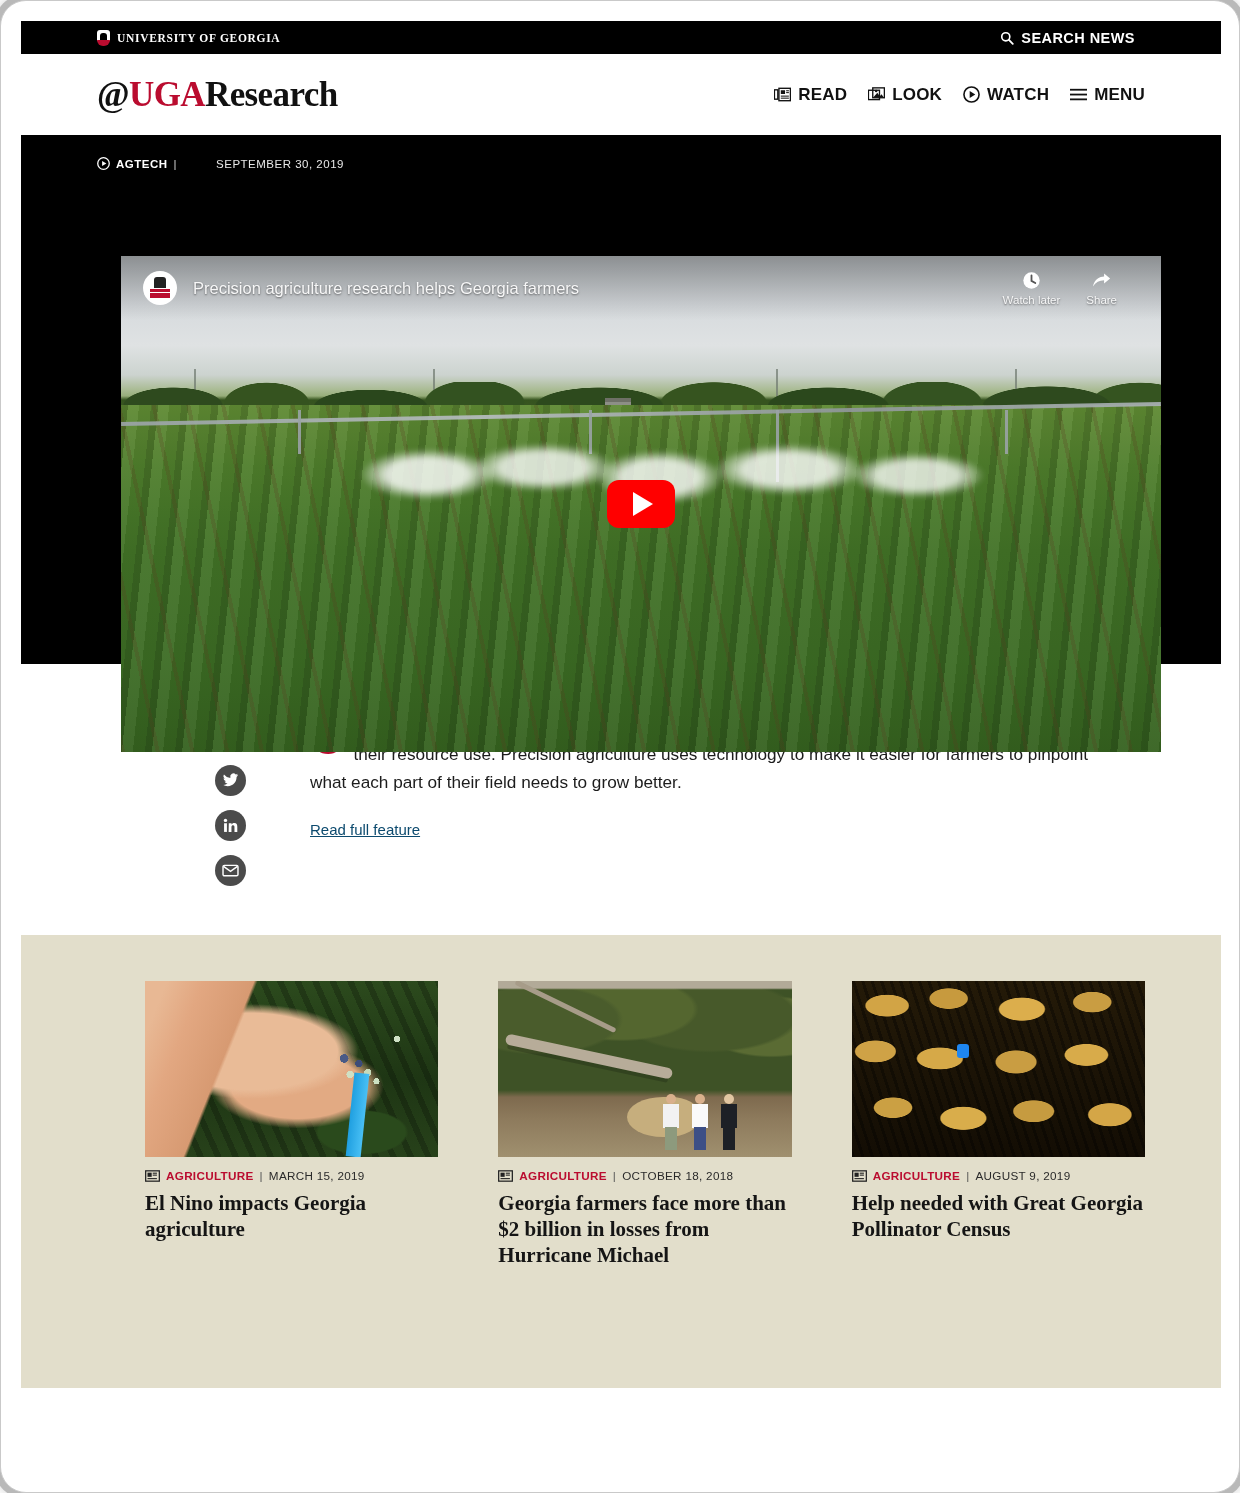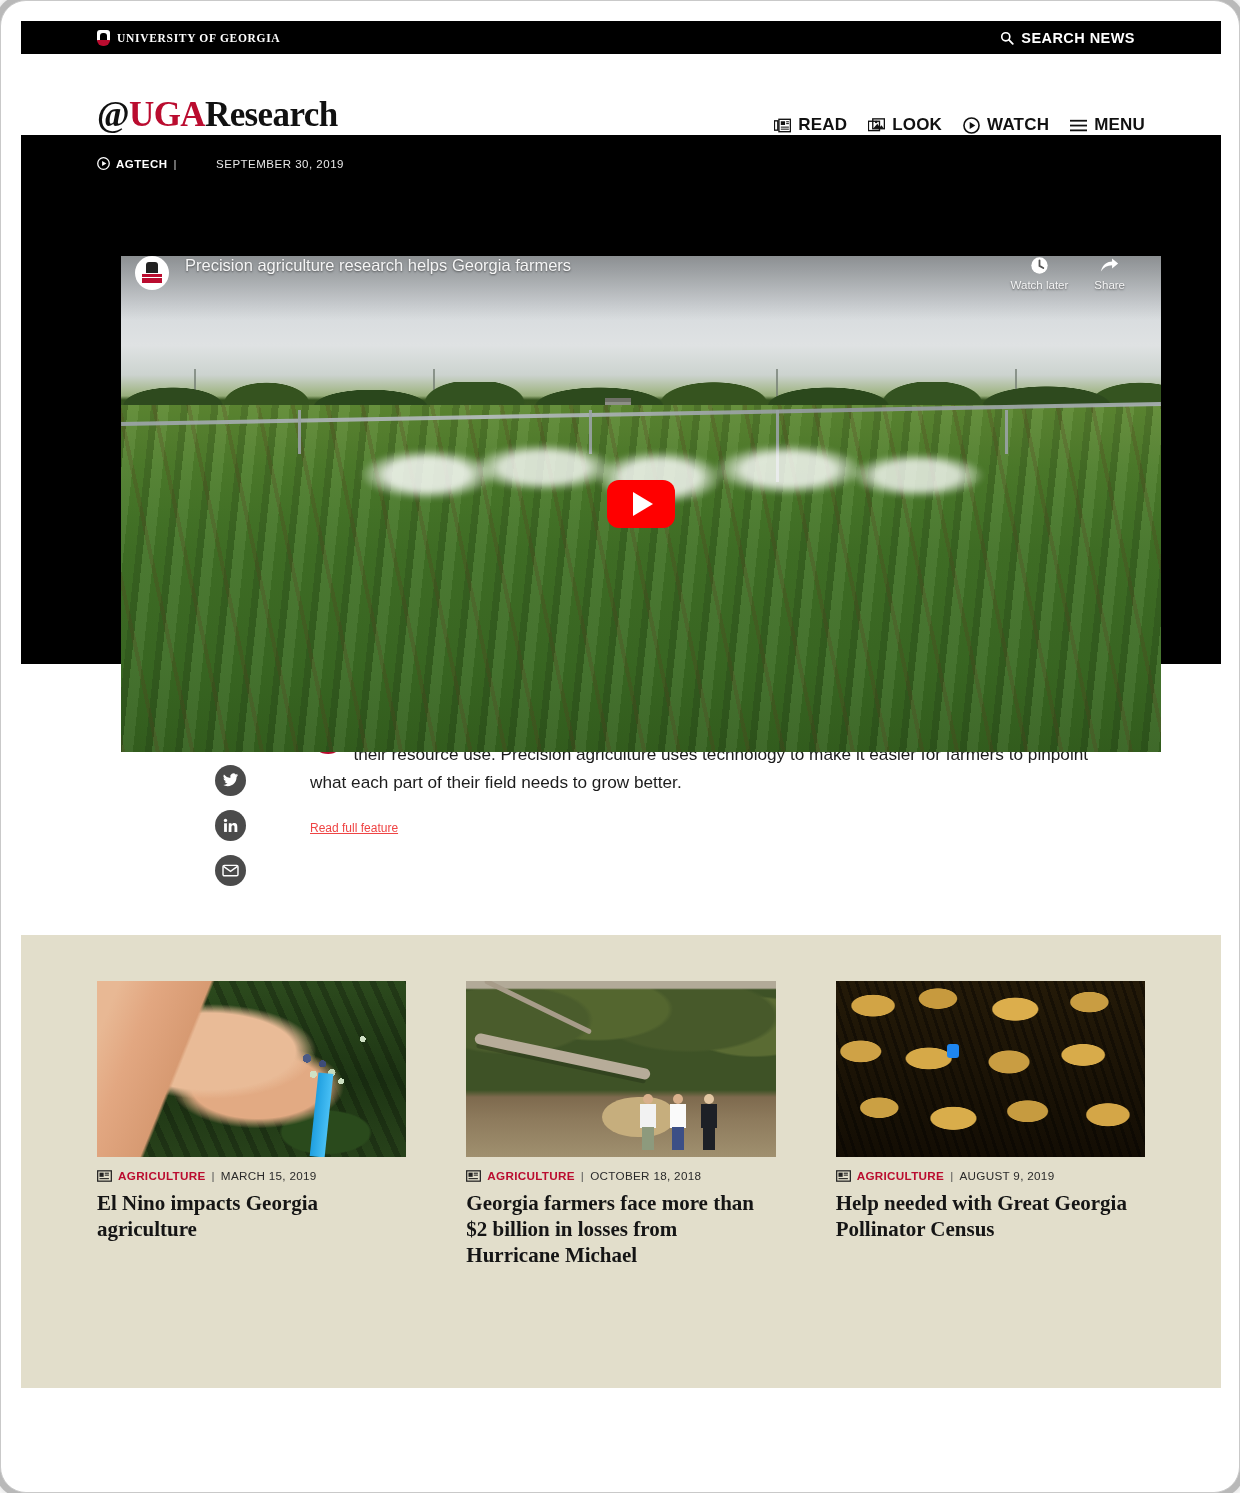--- a/index.html
+++ b/index.html
@@ -64,21 +64,21 @@
     display: flex; align-items: center; gap: 7px;
     color: #ffffff; font-size: 14.5px; font-weight: 700;
     letter-spacing: .45px; cursor: pointer;
     padding-right: 74px;
   }
   .mag { width: 14px; height: 14px; display: block; }
 
   
   .masthead {
     height: 81px; background: #ffffff;
-    display: flex; align-items: flex-end; justify-content: space-between;
+    display: flex; align-items: center; justify-content: space-between;
     padding: 0 76px;
   }
   .logo {
     font-family: "Liberation Serif", serif;
     font-size: 35px; font-weight: 700; color: #111111;
     letter-spacing: -.6px; white-space: nowrap; cursor: pointer;
   }
   .logo .uga { color: #ba0c2f; }
   .nav { display: flex; align-items: center; gap: 21px; }
   .nav-item {
@@ -201,21 +201,21 @@
     position: absolute; left: 0; right: 0; top: 22%; height: 10%;
   }
   .poles i {
     position: absolute; bottom: 0; width: 2px; height: 46px;
     background: rgba(110,120,110,.7);
   }
 
   .yt-topbar {
     position: absolute; left: 0; top: 0; right: 0; height: 64px;
     background: linear-gradient(180deg, rgba(0,0,0,.30), rgba(0,0,0,0));
-    display: flex; padding: 0 14px; z-index: 3;
+    display: flex; align-items: center; padding: 0 22px; z-index: 3;
   }
   .yt-avatar {
     width: 34px; height: 34px; border-radius: 50%;
     background: #ffffff; display: flex; align-items: center;
     justify-content: center; flex: none; overflow: hidden;
   }
   .yt-avatar-inner { width: 20px; height: 22px; position: relative; }
   .yt-avatar-inner .a {
     position: absolute; left: 4px; top: 0; width: 12px; height: 11px;
     background: #222; border-radius: 3px 3px 0 0;
@@ -280,37 +280,37 @@
     font-size: 17.2px; line-height: 1.59; color: #1c1c1c;
   }
   .lede .dropcap {
     float: left;
     font-family: "Liberation Serif", serif;
     font-size: 49px; font-weight: 700; color: #ba0c2f;
     line-height: .82; margin: 4px 8px 0 0;
   }
   .read-more {
     display: inline-block; margin-top: 25px;
-    font-size: 12px; color: #ef4444;
+    font-size: 15px; color: #0c4a6e;
     text-decoration: underline; cursor: pointer;
   }
 
   
   .related {
     background: #e2decb;
     padding: 46px 76px 60px 76px;
     height: 453px;
   }
   .related-head {
     font-size: 26px; font-weight: 700; color: #ba0c2f;
     letter-spacing: .4px; padding-bottom: 9px;
     border-bottom: 2px solid #ba0c2f;
     margin-bottom: 33px;
   }
-  .cards { display: flex; gap: 60px; }
+  .cards { display: flex; gap: 60px; margin-left: 48px; }
   .card { width: 316px; cursor: pointer; }
   .card-img {
     width: 100%; height: 176px; background: #3a3a2a; overflow: hidden;
     position: relative;
   }
   .card-meta {
     display: flex; align-items: center; gap: 6px;
     margin-top: 12px; font-size: 11.7px; letter-spacing: .3px;
   }
   .card-meta .cat { color: #ba0c2f; font-weight: 700; }

